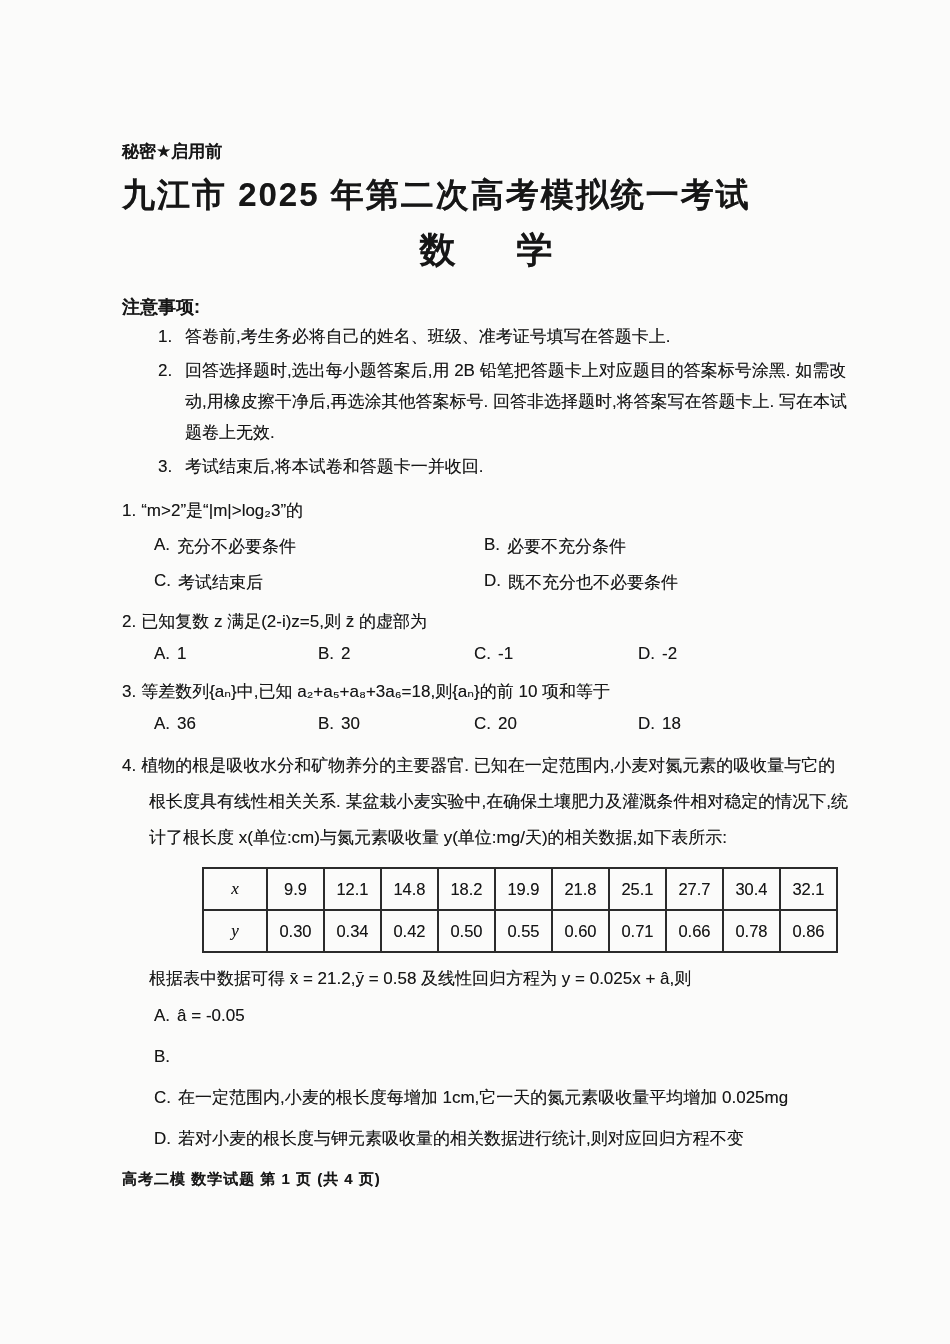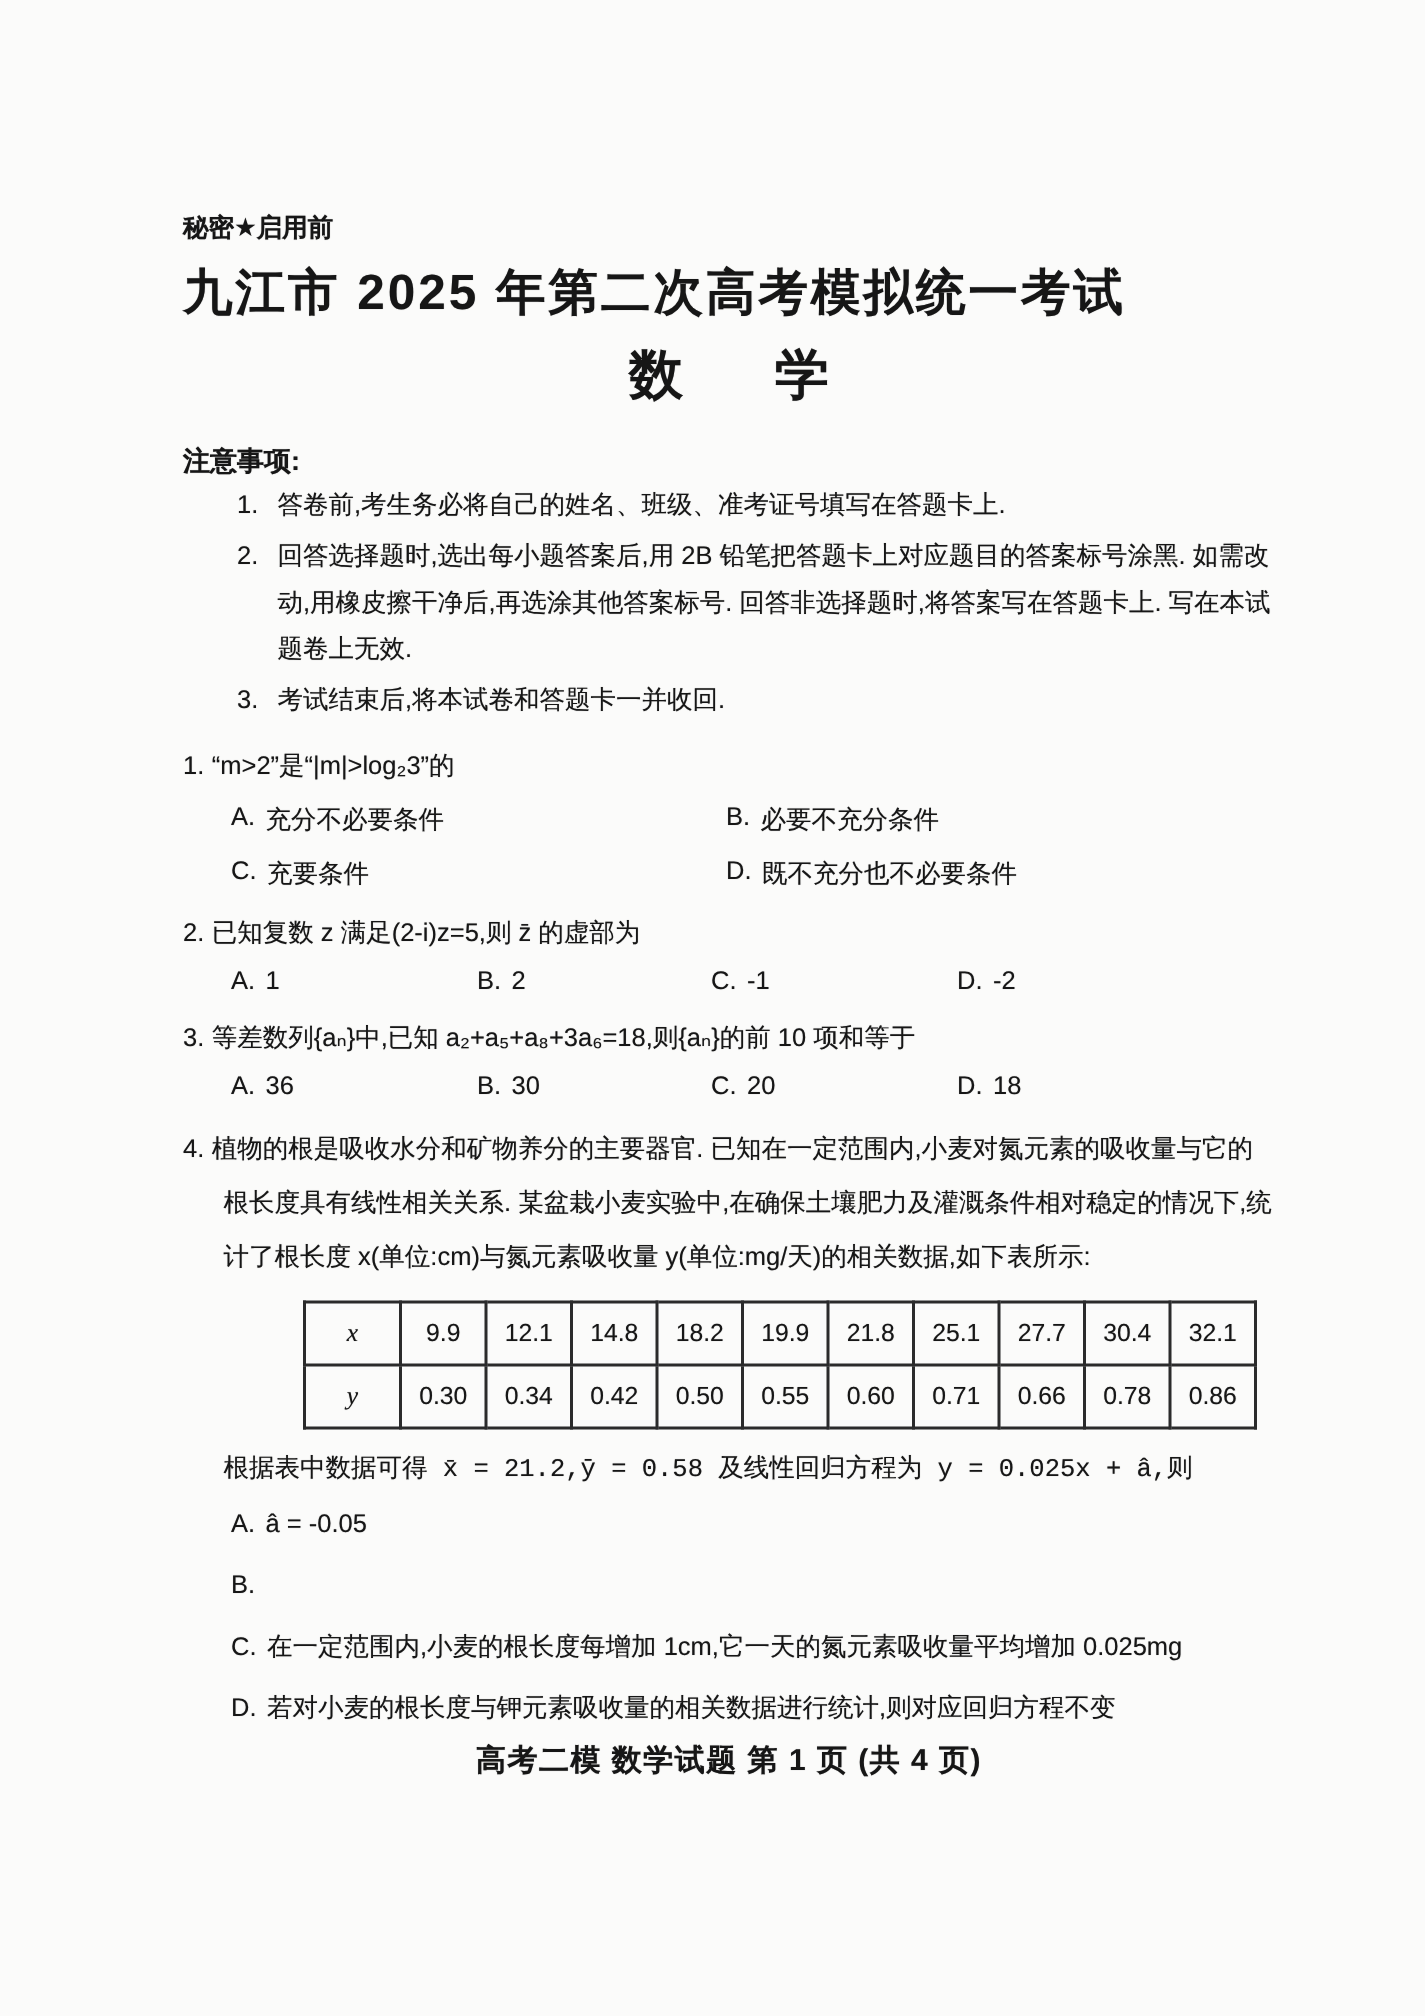--- a/index.html
+++ b/index.html
@@ -58,24 +58,24 @@
   .data-table td {
     border: 2px solid #2b2b2b; width: 51px; height: 40px;
     text-align: center; vertical-align: middle;
     font-size: 16.5px; font-weight: 500; padding: 0 2px;
   }
   .data-table td.rowlab {
     width: 58px; font-style: italic;
     font-family: "Liberation Serif", "DejaVu Serif", serif;
     font-size: 17px;
   }
-  .post-table { margin-top: 14px; font-size: 17px; font-weight: 500; padding-left: 27px; font-family: Liberation Mono, monospace; }
+  .post-table { margin-top: 14px; font-size: 17px; font-weight: 500; padding-left: 27px; }
   .footer {
-    text-align: center; margin-top: 6px;
-    font-size: 20px; font-weight: 600; letter-spacing: 1px;
+    text-align: left; margin-top: 16px;
+    font-size: 15px; font-weight: 600; letter-spacing: 1px;
   }
 </style>
 </head>
 <body>
 
 <div class="sheet">
 
   <div class="classification">秘密★启用前</div>
 
   <div class="title">九江市 2025 年第二次高考模拟统一考试</div>
@@ -105,21 +105,21 @@
       <div class="opt">
         <span class="lab">A.</span>
         <span>充分不必要条件</span>
       </div>
       <div class="opt">
         <span class="lab">B.</span>
         <span>必要不充分条件</span>
       </div>
       <div class="opt">
         <span class="lab">C.</span>
-        <span>充要条件</span>
+        <span>考试结束后</span>
       </div>
       <div class="opt">
         <span class="lab">D.</span>
         <span>既不充分也不必要条件</span>
       </div>
     </div>
   </div>
 
   <div class="q q2">
     <div class="q-stem">

